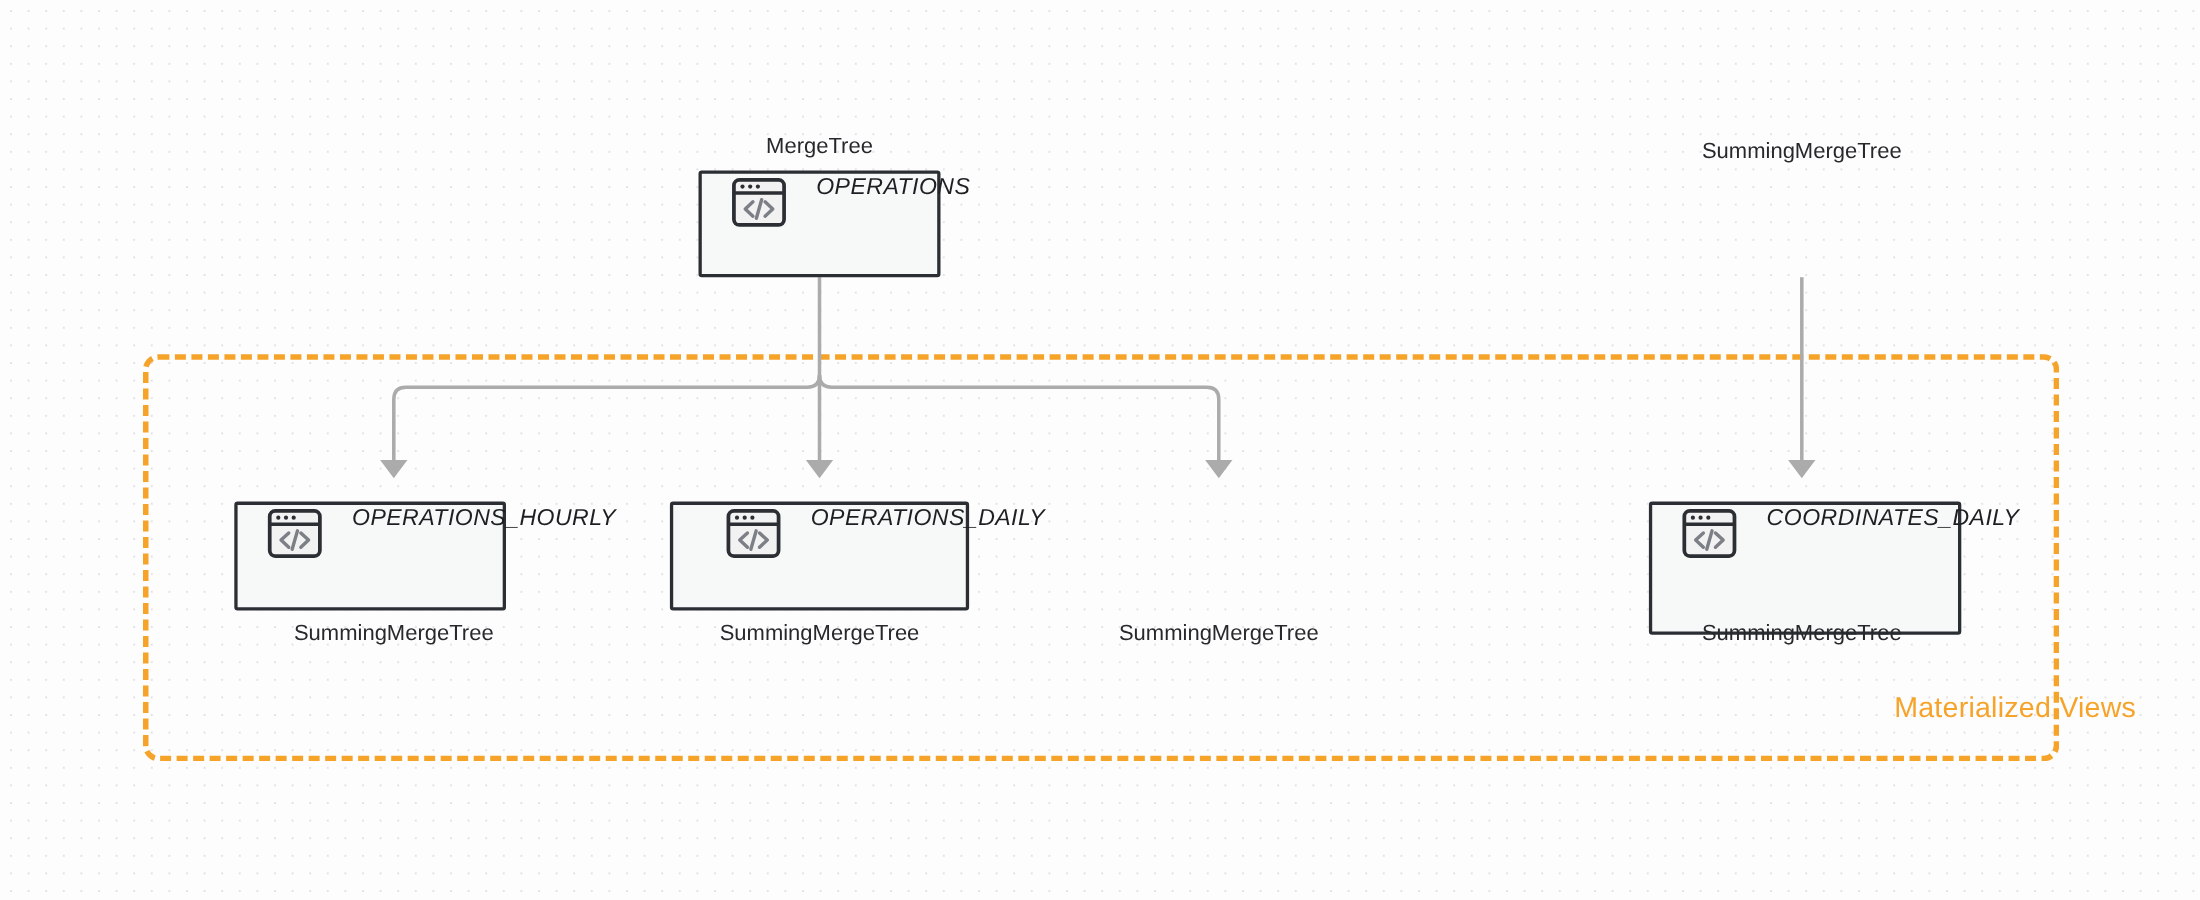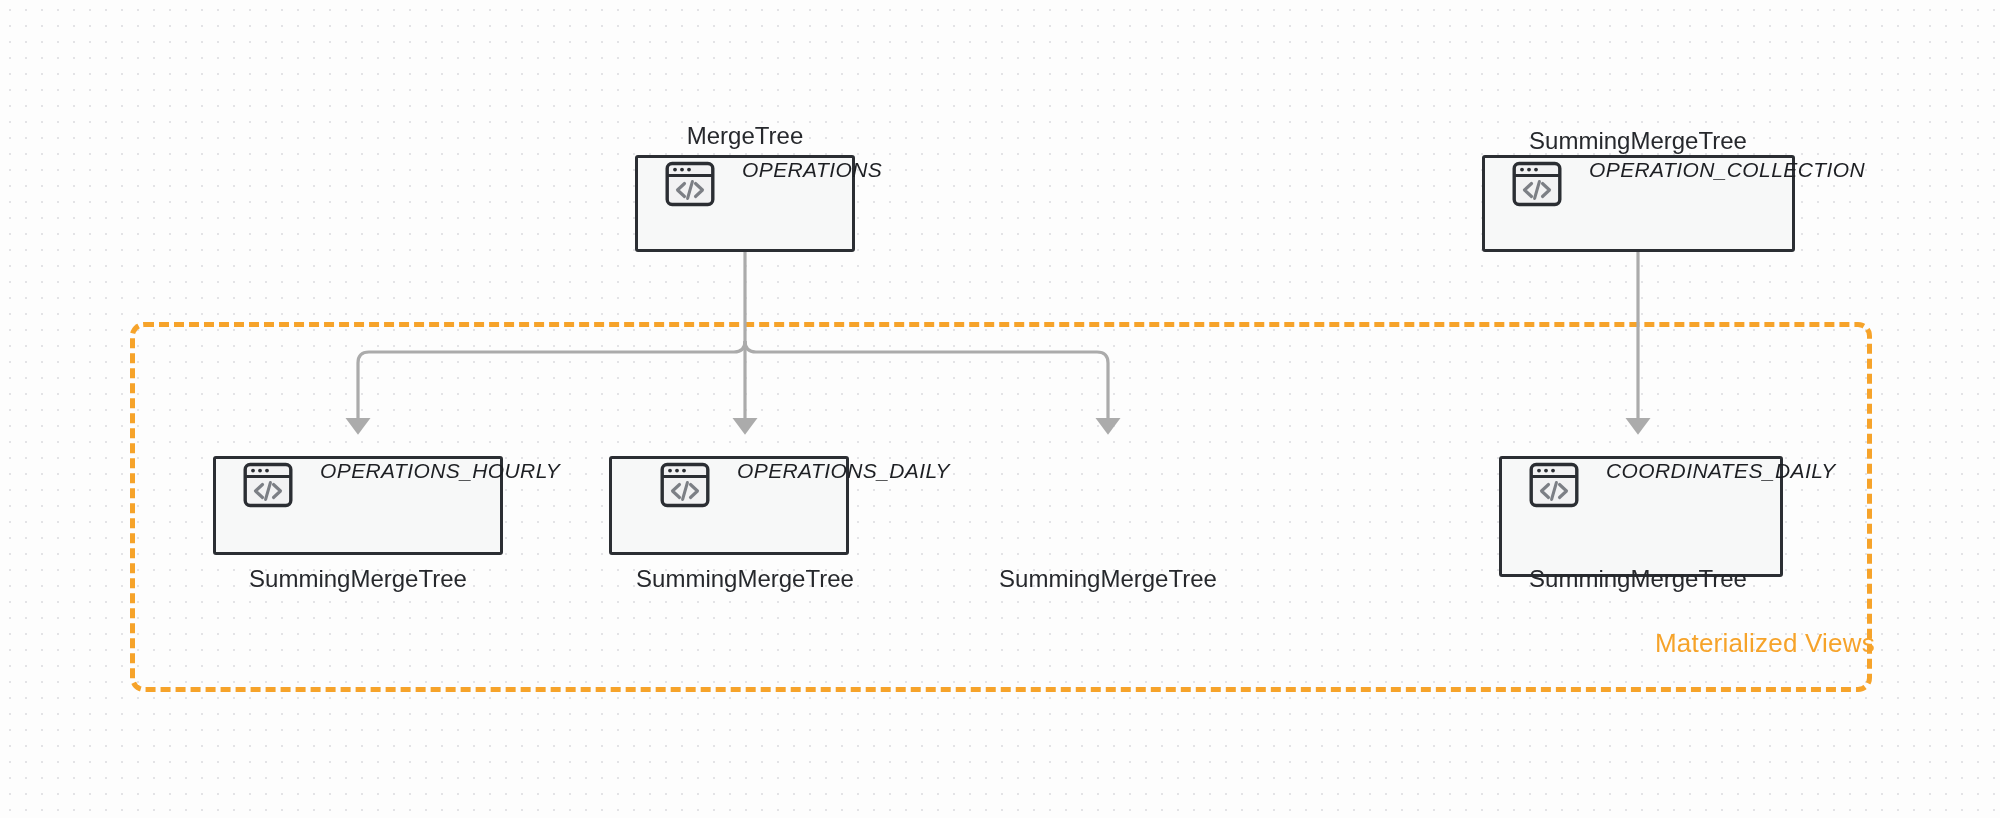--- a/index.html
+++ b/index.html
@@ -50,35 +50,35 @@
   .node .nlabel{
     font-size:21px;
     font-style:italic;
     color:#1D1F23;
     letter-spacing:.4px;
     white-space:nowrap;
   }
   
   .caption{
     position:absolute;
-    font-size:24px;
+    font-size:20px;
     color:#26282C;
     white-space:nowrap;
     text-align:center;
     transform:translateX(-50%);
   }
 </style>
 </head>
 <body>
 
 <div id="canvas" style="--accent: #F6A32A; background-color: rgb(253, 253, 253); background-image: radial-gradient(circle, rgb(227, 227, 230) 1.1px, rgba(0, 0, 0, 0) 1.2px);">
 
   <div class="group-box" style="left: 130px; top: 322px; width: 1742px; height: 370px; --accent: #F6A32A;"></div>
 
-  <div class="group-label" style="left: 1655px; top: 628px; --accent: #F6A32A;">Materialized Views</div>
+  <div class="group-label" style="left: 1722px; top: 628px; --accent: #F6A32A;">Materialized Views</div>
 
   <svg id="edges" viewBox="0 0 2000 818" xmlns="http://www.w3.org/2000/svg">
     <defs>
       <marker id="ah" markerWidth="9" markerHeight="9" refX="3.1" refY="4.5" orient="auto" markerUnits="strokeWidth">
         <path d="M0,0.6 L0,8.4 L5.2,4.5 z" fill="#ABABAB"></path>
       </marker>
     </defs>
 
     <path d="M745,252 L745,341" fill="none" stroke="#ABABAB" stroke-width="3.2" stroke-linecap="butt"></path>
 
@@ -104,54 +104,39 @@
         <path d="M20.5,25.5 L13.5,32 L20.5,38.5" fill="none" stroke="#7C7F85" stroke-width="3.1" stroke-linecap="round" stroke-linejoin="round"></path>
         <path d="M31.5,25.5 L38.5,32 L31.5,38.5" fill="none" stroke="#7C7F85" stroke-width="3.1" stroke-linecap="round" stroke-linejoin="round"></path>
         <path d="M28.4,23.6 L23.6,40.4" fill="none" stroke="#7C7F85" stroke-width="3.1" stroke-linecap="round"></path>
       </svg>
     </span>
     <span class="nlabel">OPERATIONS</span>
   </div>
 
   <div class="caption" style="left:1638px;top:127px;">SummingMergeTree</div>
 
-  <div class="node" style="left: 1482px; top: 155px; width: 313px; height: 97px; background: rgb(247, 248, 248); border-color: rgb(43, 46, 51);">
-    <span class="ico">
-      <svg width="52" height="52" viewBox="0 0 52 52" xmlns="http://www.w3.org/2000/svg">
-        <rect x="3.2" y="5.5" width="45.6" height="41" rx="5" fill="#F2F2F3" stroke="#2B2E33" stroke-width="3.4"></rect>
-        <path d="M3.2,17.5 H48.8" stroke="#2B2E33" stroke-width="3.2"></path>
-        <circle cx="11" cy="11.6" r="1.9" fill="#2B2E33"></circle>
-        <circle cx="18" cy="11.6" r="1.9" fill="#2B2E33"></circle>
-        <circle cx="25" cy="11.6" r="1.9" fill="#2B2E33"></circle>
-        <path d="M20.5,25.5 L13.5,32 L20.5,38.5" fill="none" stroke="#7C7F85" stroke-width="3.1" stroke-linecap="round" stroke-linejoin="round"></path>
-        <path d="M31.5,25.5 L38.5,32 L31.5,38.5" fill="none" stroke="#7C7F85" stroke-width="3.1" stroke-linecap="round" stroke-linejoin="round"></path>
-        <path d="M28.4,23.6 L23.6,40.4" fill="none" stroke="#7C7F85" stroke-width="3.1" stroke-linecap="round"></path>
-      </svg>
-    </span>
-    <span class="nlabel">OPERATION_COLLECTION</span>
-  </div>
 
-  <div class="node" style="left: 213px; top: 456px; width: 290px; height: 99px; background: rgb(247, 248, 248); border-color: rgb(43, 46, 51);">
+  <div class="node" style="left: 213px; top: 456px; width: 247px; height: 99px; background: rgb(247, 248, 248); border-color: rgb(43, 46, 51);">
     <span class="ico">
       <svg width="52" height="52" viewBox="0 0 52 52" xmlns="http://www.w3.org/2000/svg">
         <rect x="3.2" y="5.5" width="45.6" height="41" rx="5" fill="#F2F2F3" stroke="#2B2E33" stroke-width="3.4"></rect>
         <path d="M3.2,17.5 H48.8" stroke="#2B2E33" stroke-width="3.2"></path>
         <circle cx="11" cy="11.6" r="1.9" fill="#2B2E33"></circle>
         <circle cx="18" cy="11.6" r="1.9" fill="#2B2E33"></circle>
         <circle cx="25" cy="11.6" r="1.9" fill="#2B2E33"></circle>
         <path d="M20.5,25.5 L13.5,32 L20.5,38.5" fill="none" stroke="#7C7F85" stroke-width="3.1" stroke-linecap="round" stroke-linejoin="round"></path>
         <path d="M31.5,25.5 L38.5,32 L31.5,38.5" fill="none" stroke="#7C7F85" stroke-width="3.1" stroke-linecap="round" stroke-linejoin="round"></path>
         <path d="M28.4,23.6 L23.6,40.4" fill="none" stroke="#7C7F85" stroke-width="3.1" stroke-linecap="round"></path>
       </svg>
     </span>
     <span class="nlabel">OPERATIONS_HOURLY</span>
   </div>
   <div class="caption" style="left:358px;top:565px;">SummingMergeTree</div>
 
-  <div class="node" style="left: 609px; top: 456px; width: 240px; height: 99px; background: rgb(247, 248, 248); border-color: rgb(43, 46, 51); padding-left: 47px;">
+  <div class="node" style="left: 609px; top: 456px; width: 272px; height: 99px; background: rgb(247, 248, 248); border-color: rgb(43, 46, 51); padding-left: 47px;">
     <span class="ico">
       <svg width="52" height="52" viewBox="0 0 52 52" xmlns="http://www.w3.org/2000/svg">
         <rect x="3.2" y="5.5" width="45.6" height="41" rx="5" fill="#F2F2F3" stroke="#2B2E33" stroke-width="3.4"></rect>
         <path d="M3.2,17.5 H48.8" stroke="#2B2E33" stroke-width="3.2"></path>
         <circle cx="11" cy="11.6" r="1.9" fill="#2B2E33"></circle>
         <circle cx="18" cy="11.6" r="1.9" fill="#2B2E33"></circle>
         <circle cx="25" cy="11.6" r="1.9" fill="#2B2E33"></circle>
         <path d="M20.5,25.5 L13.5,32 L20.5,38.5" fill="none" stroke="#7C7F85" stroke-width="3.1" stroke-linecap="round" stroke-linejoin="round"></path>
         <path d="M31.5,25.5 L38.5,32 L31.5,38.5" fill="none" stroke="#7C7F85" stroke-width="3.1" stroke-linecap="round" stroke-linejoin="round"></path>
         <path d="M28.4,23.6 L23.6,40.4" fill="none" stroke="#7C7F85" stroke-width="3.1" stroke-linecap="round"></path>

